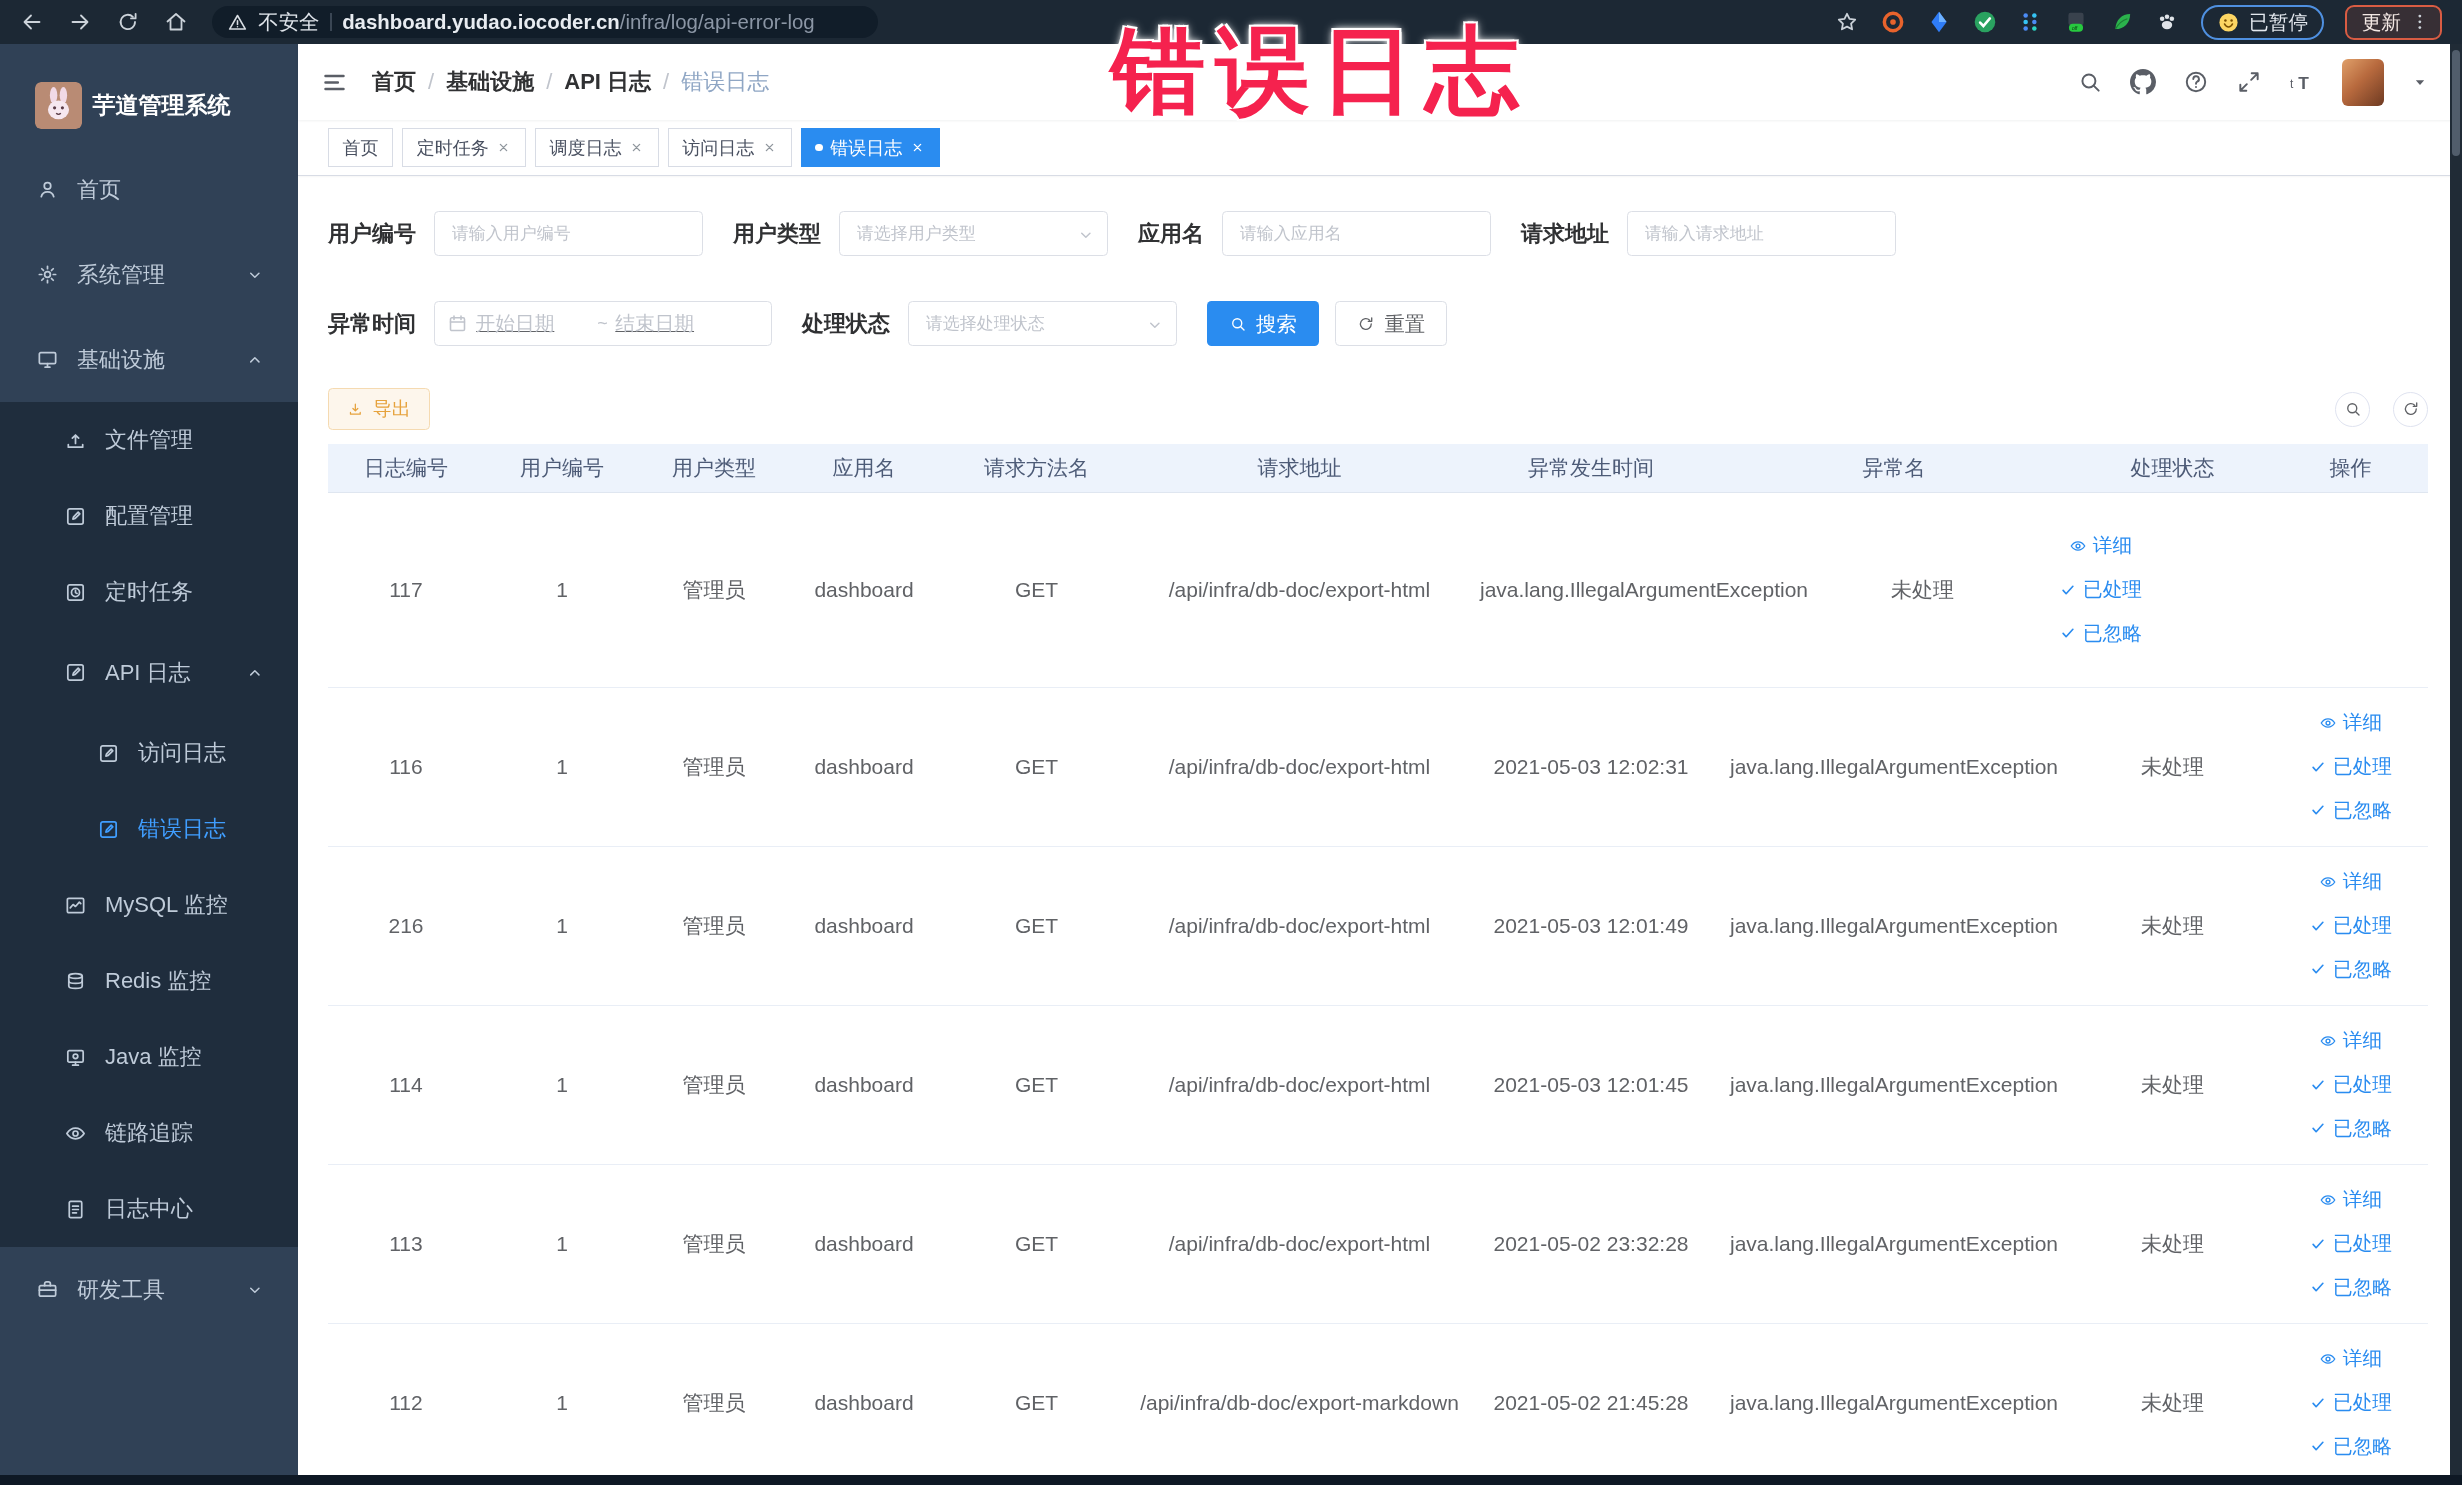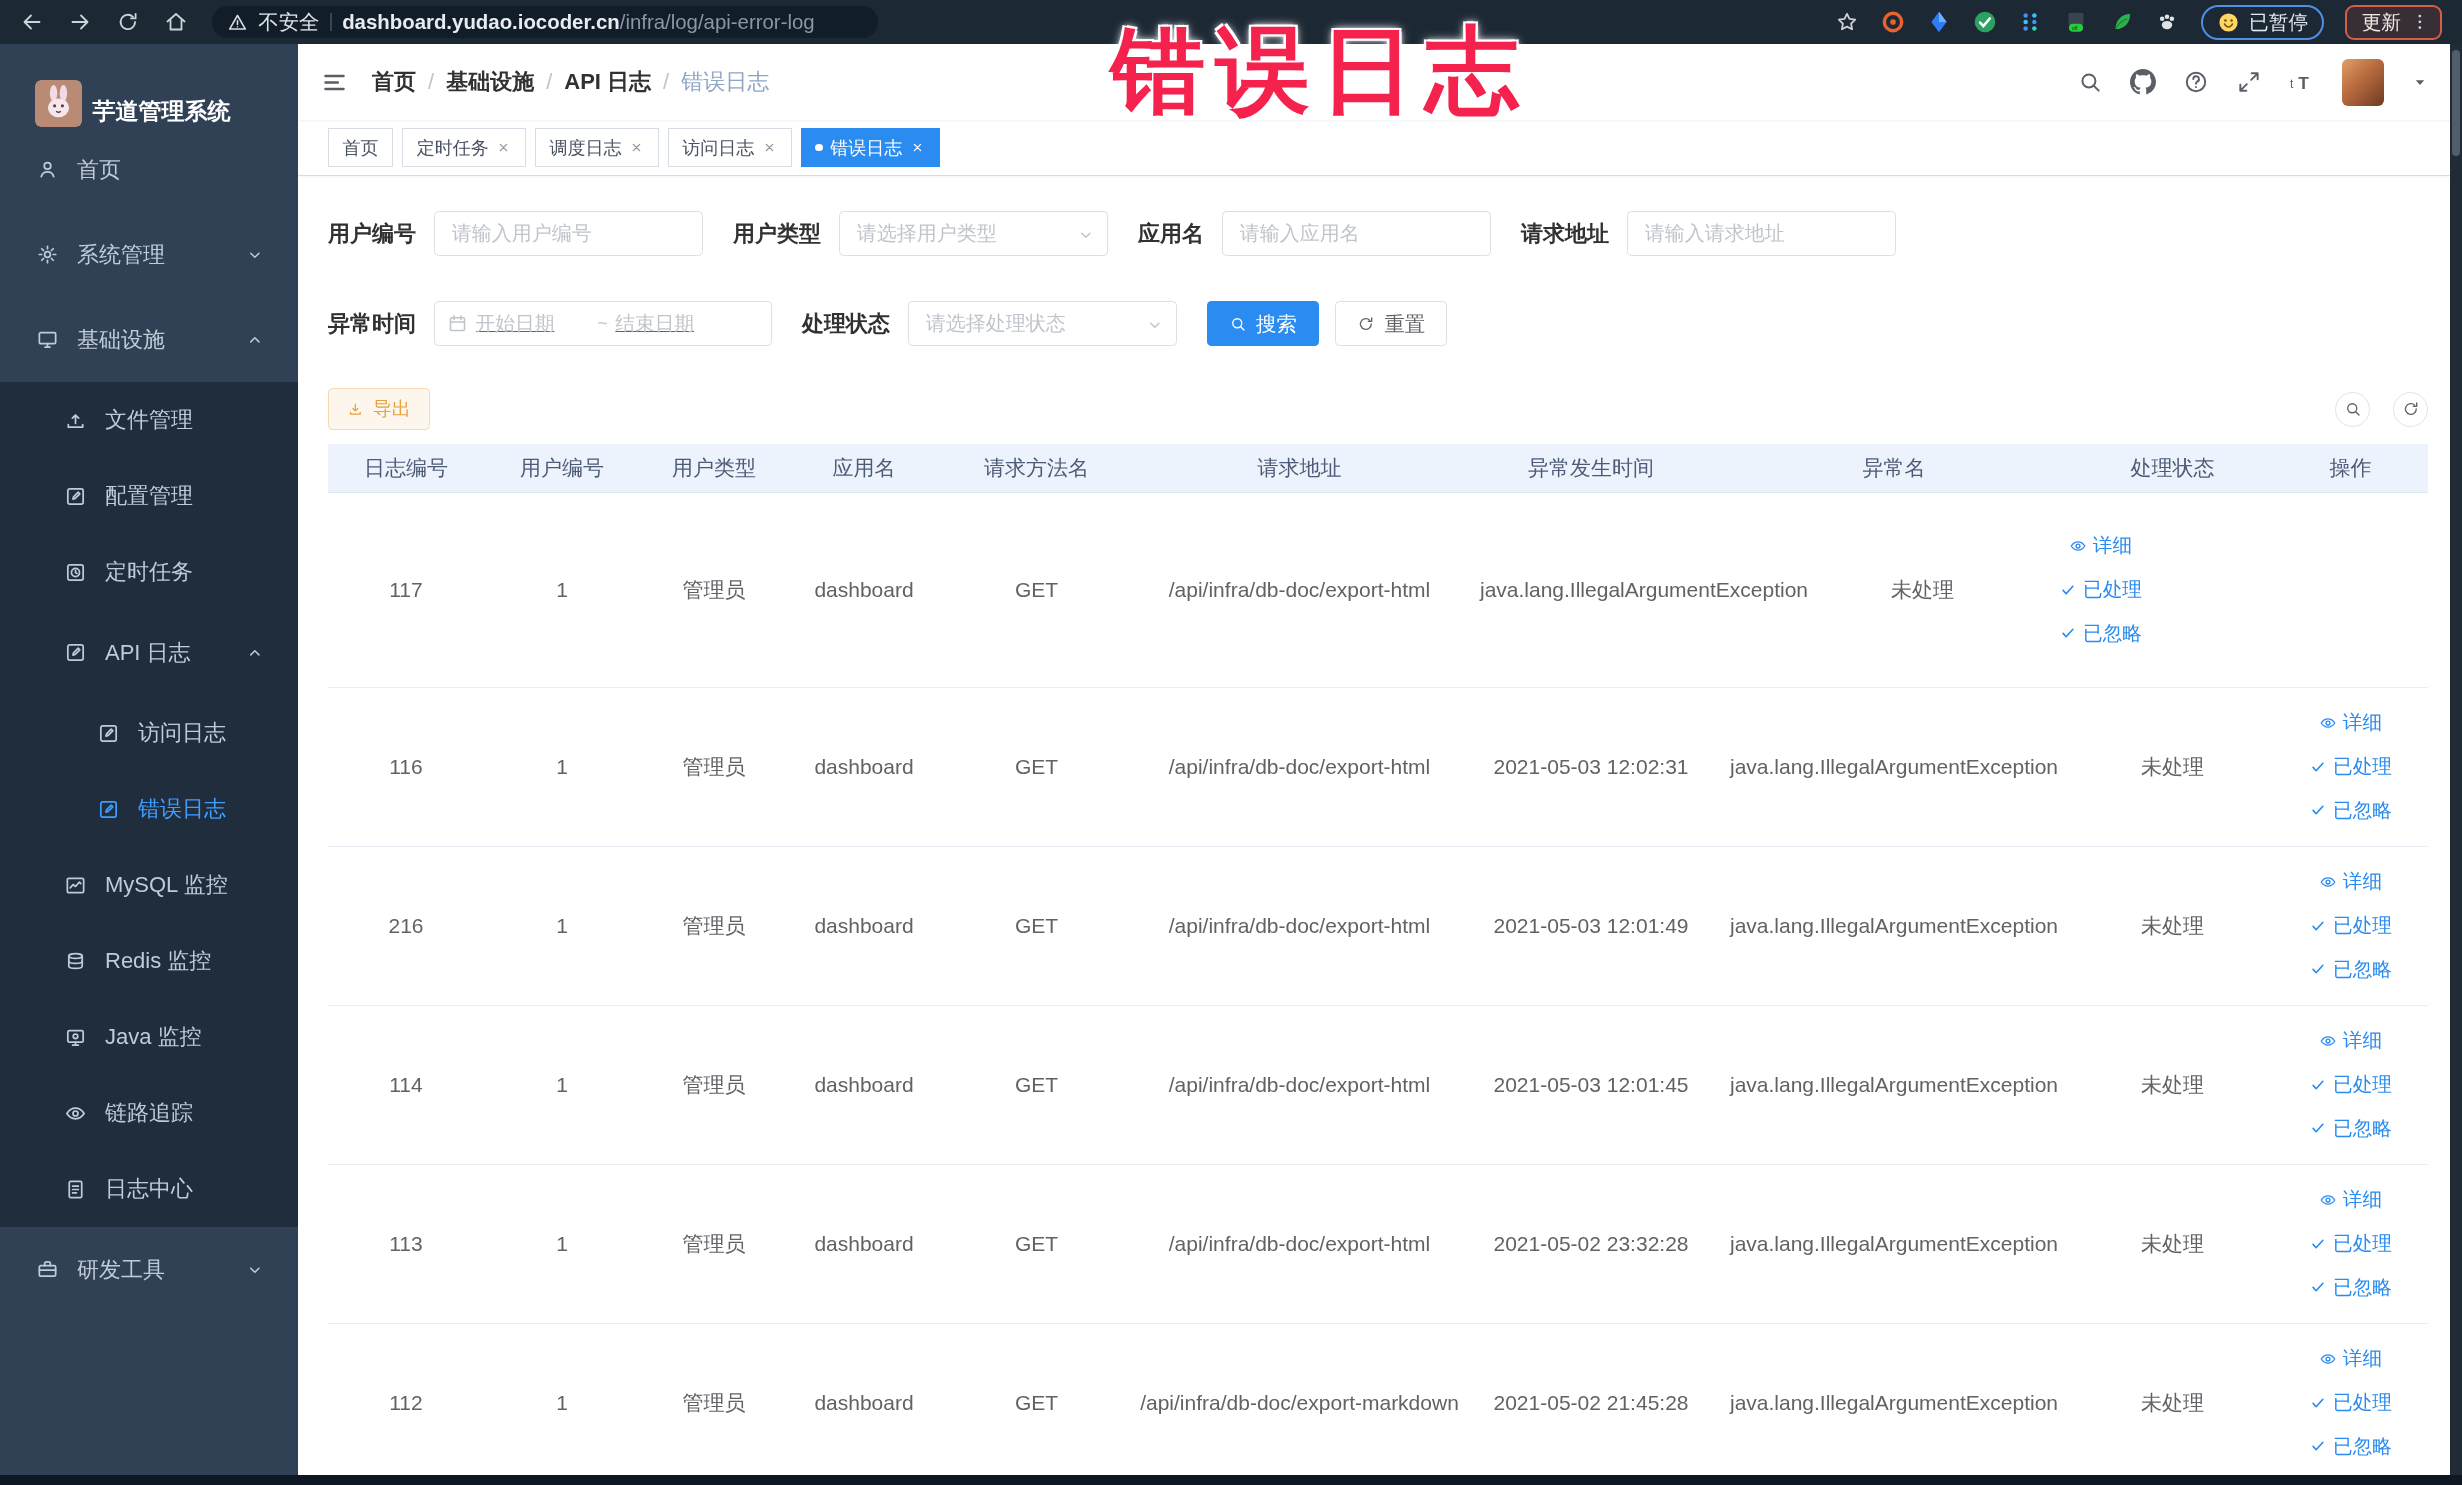--- a/index.html
+++ b/index.html
@@ -31,21 +31,21 @@
   .pill.update { height:35px; border:2.3px solid #d95c43; background:rgba(217,92,67,.14);
     border-radius:9px; padding:0 10.6px 0 15px; }
   .pill.update .txt { font-size:19.7px; color:#f2e7e3; }
   .pill.update .ic { width:19.7px; height:19.7px; color:#ccd3da; }
 
   
   .app { display:flex; height:1442px; }
 
   
   .sidebar { width:298px; background:#304156; flex:none; display:flex; flex-direction:column; }
-  .logo-row { height:83px; display:flex; align-items:flex-end; padding-left:35px; gap:10.6px; }
+  .logo-row { height:83px; display:flex; align-items:center; padding-left:35px; gap:10.6px;margin-top:20px; }
   .logo { width:47px; height:47px; border-radius:6px; overflow:hidden; flex:none; }
   .logo svg { width:100%; height:100%; }
   .app-title { color:#fff; font-size:23px; font-weight:bold; white-space:nowrap; }
   .menu { flex:1; }
   .menu-item { display:flex; align-items:center; cursor:pointer; color:#bfcbd9; font-size:22px; }
   .menu-item .ic { width:23px; height:23px; flex:none; margin-right:18px; color:#bfcbd9; }
   .menu-item .chev { width:19.7px; height:19.7px; margin-left:auto; margin-right:33px; color:#bfcbd9; }
   .menu-item.lvl0 { height:85px; padding-left:36px; }
   .menu-item.lvl1 { height:76px; padding-left:64px; background:#1f2d3d; }
   .menu-item.lvl2 { height:76px; padding-left:97px; background:#1f2d3d; }
@@ -77,21 +77,21 @@
   .tag.active { background:#2a8cf0; border-color:#2a8cf0; color:#fff; }
   .tag.active .x { color:#fff; }
 
   
   .content { flex:1; padding:0 34px 0 30px; background:#fff; }
   .filter-row { display:flex; align-items:center; }
   .filter-row.r1 { margin-top:35px; }
   .filter-row.r2 { margin-top:45px; }
   .fgroup { display:flex; align-items:center; margin-right:30px; }
   .flabel { font-size:22px; font-weight:700; color:#303133; margin-right:18px; white-space:nowrap; }
-  .tinput { height:45px; width:269px; border:1.5px solid #dcdfe6; border-radius:4.5px; font-size:20px;
+  .tinput { height:45px; width:269px; border:1.5px solid #dcdfe6; border-radius:4.5px; font-size:17px;
     color:#606266; padding:0 16.7px; outline:none; background:#fff;
     font-family:"Liberation Sans","DejaVu Sans",sans-serif; }
   .tinput::placeholder { color:#c0c4cc; }
   .selectbox { position:relative; }
   .selectbox .tinput { padding-right:42px; cursor:pointer; }
   .selectbox .chev { position:absolute; right:12px; top:13.6px; width:19.7px; height:19.7px; color:#c0c4cc; pointer-events:none; }
   .daterange { height:45px; width:338px; border:1.5px solid #dcdfe6; border-radius:4.5px; display:flex;
     align-items:center; padding:0 12px; gap:7.6px; background:#fff; }
   .daterange .cal { width:21px; height:21px; color:#c0c4cc; flex:none; }
   .dinput { border:none; outline:none; width:114px; font-size:19.7px; color:#606266; background:transparent;

